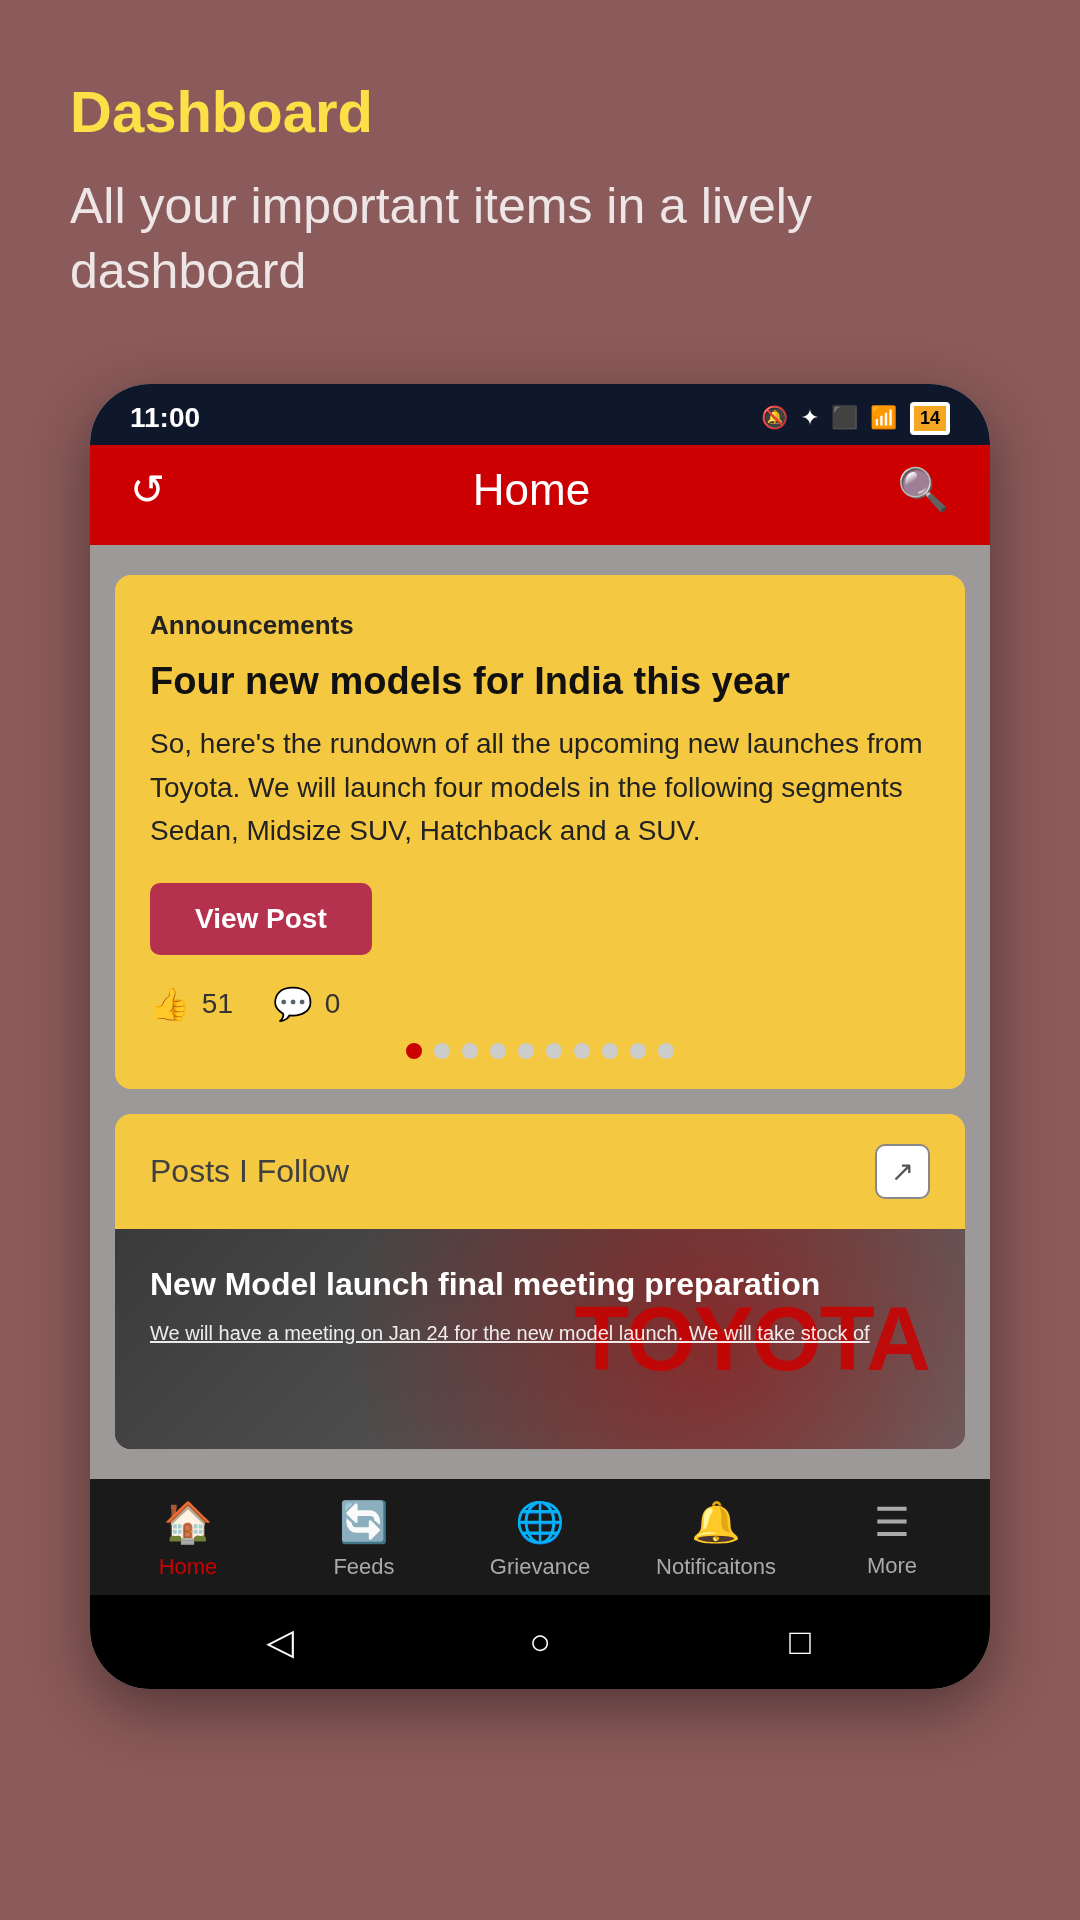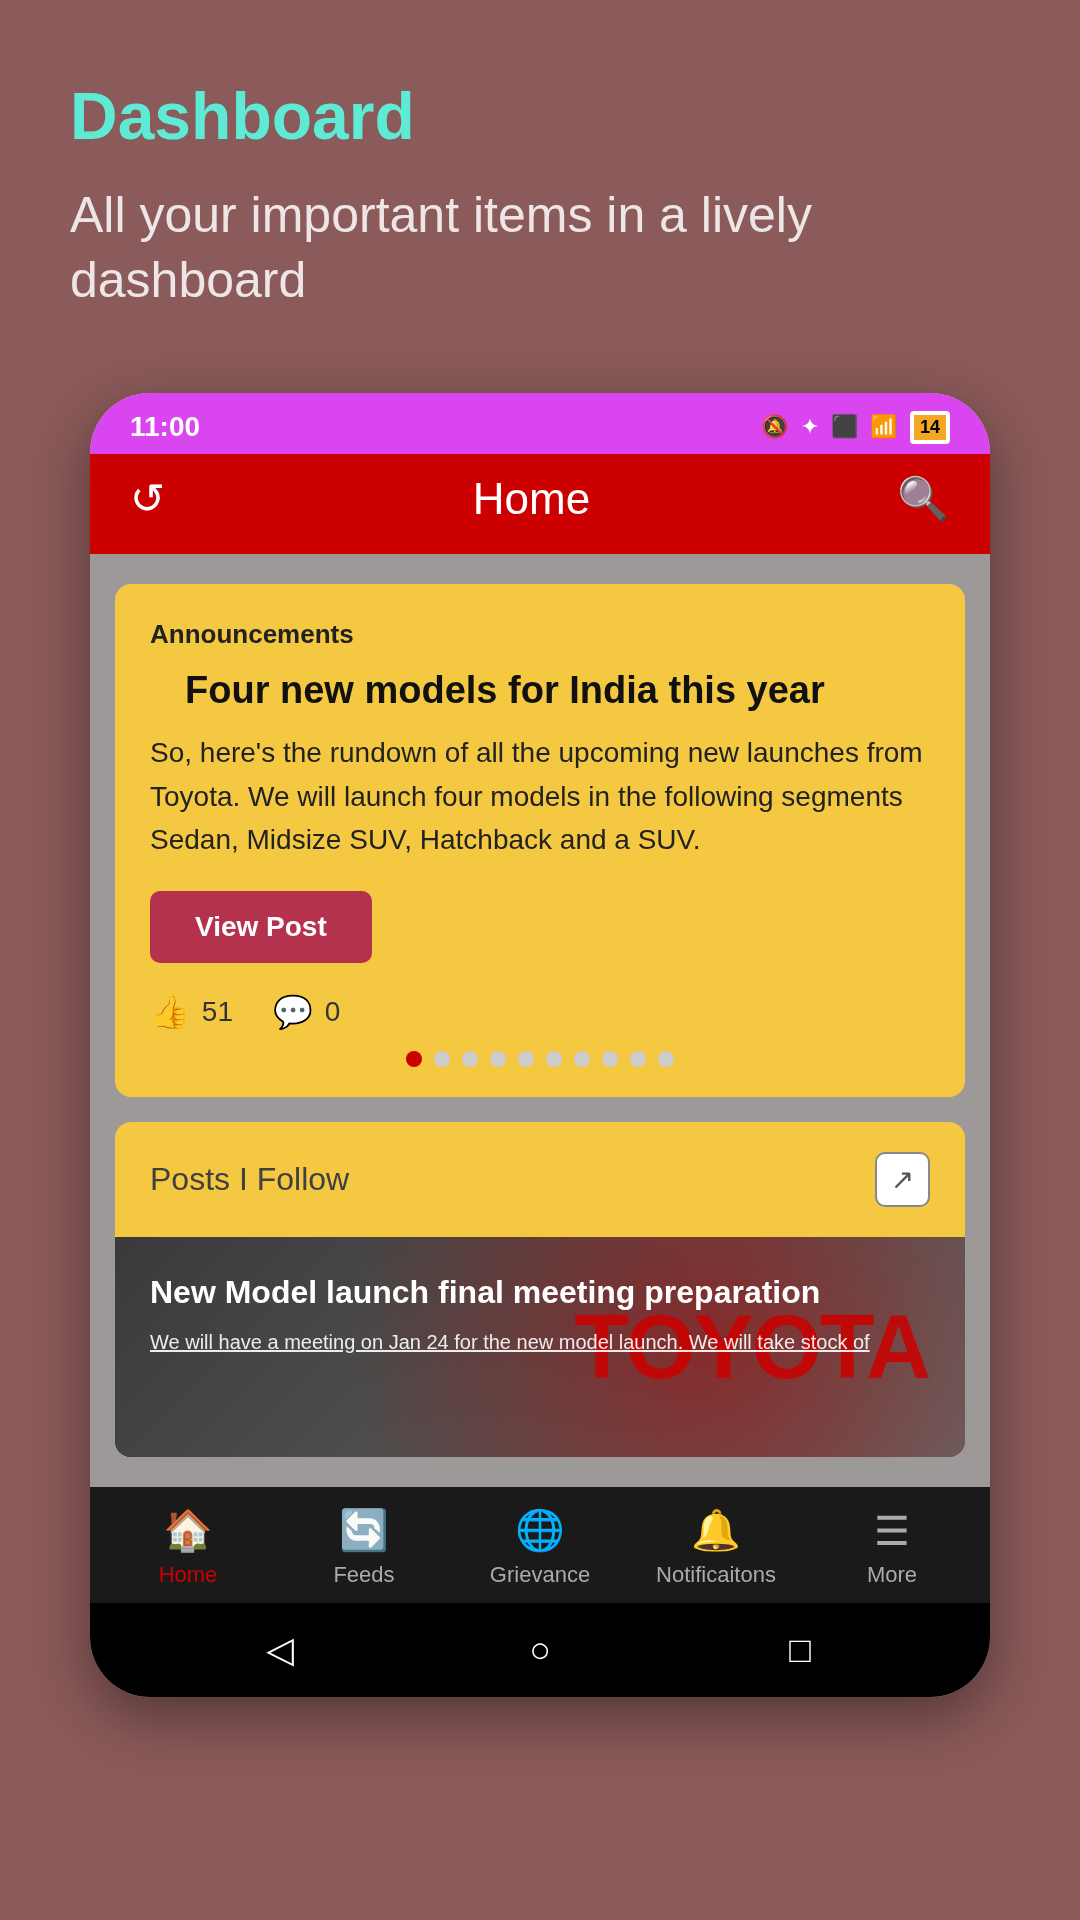--- a/index.html
+++ b/index.html
@@ -14,23 +14,23 @@
       align-items: center;
       padding: 0;
     }
 
     .page-header {
       width: 100%;
       padding: 80px 70px 40px 70px;
     }
 
     .page-title {
-      font-size: 66px;
+      font-size: 58px;
       font-weight: 800;
-      color: #5eead4;
+      color: #fde047;
       line-height: 1.1;
       margin-bottom: 30px;
     }
 
     .page-subtitle {
       font-size: 50px;
       font-weight: 400;
       color: rgba(255,255,255,0.85);
       line-height: 1.3;
     }
@@ -39,21 +39,21 @@
       width: 900px;
       background: #d0cece;
       border-radius: 60px;
       overflow: hidden;
       box-shadow: 0 20px 60px rgba(0,0,0,0.4);
       margin-top: 40px;
     }
 
     
     .status-bar {
-      background: #d946ef;
+      background: #0f172a;
       display: flex;
       justify-content: space-between;
       align-items: center;
       padding: 18px 40px 10px 40px;
     }
 
     .status-time {
       color: white;
       font-size: 28px;
       font-weight: 600;
@@ -125,21 +125,20 @@
       color: #222;
       margin-bottom: 18px;
     }
 
     .card-title {
       font-size: 38px;
       font-weight: 800;
       color: #111;
       margin-bottom: 18px;
       line-height: 1.2;
-      margin-left: 35px;
     }
 
     .card-body {
       font-size: 28px;
       color: #222;
       line-height: 1.55;
       margin-bottom: 30px;
     }
 
     .view-post-btn {

